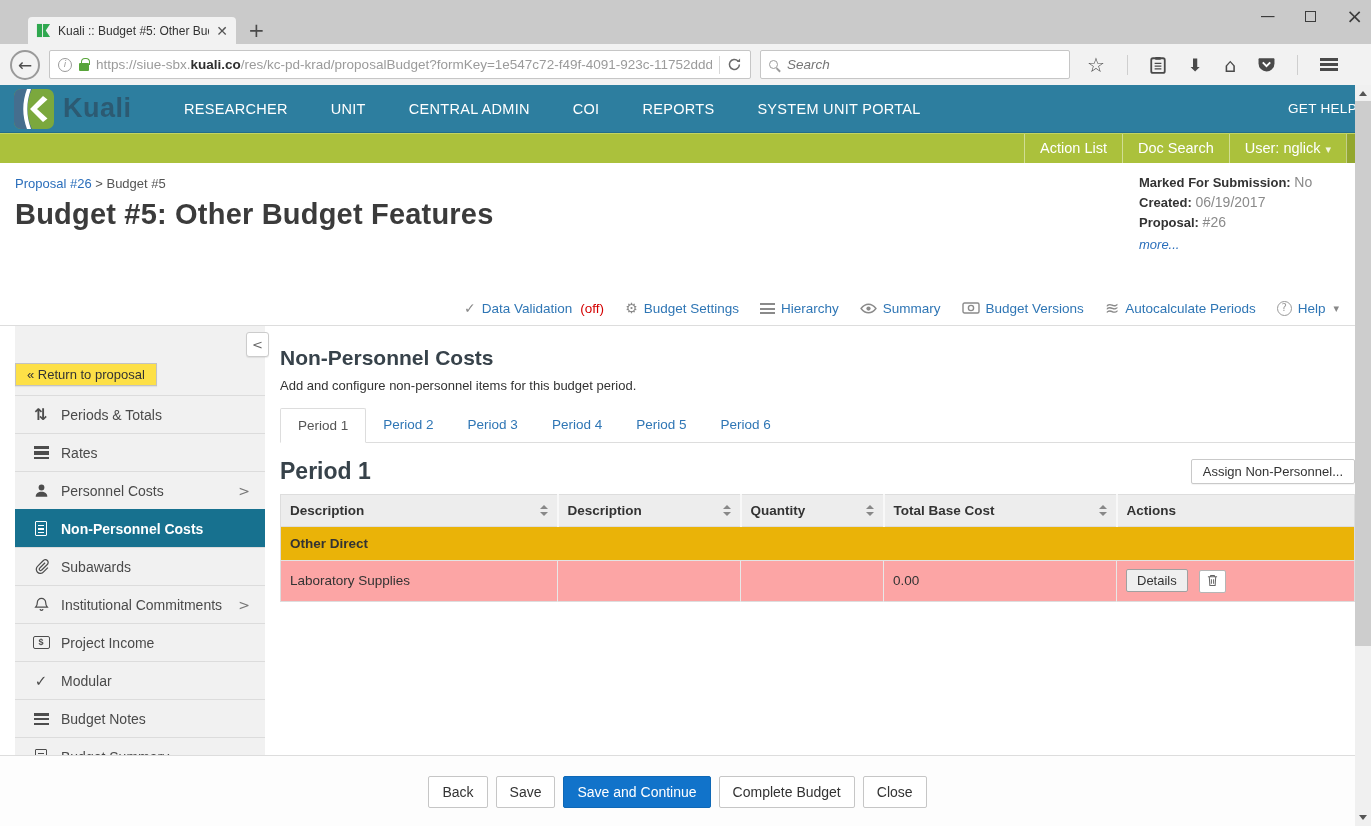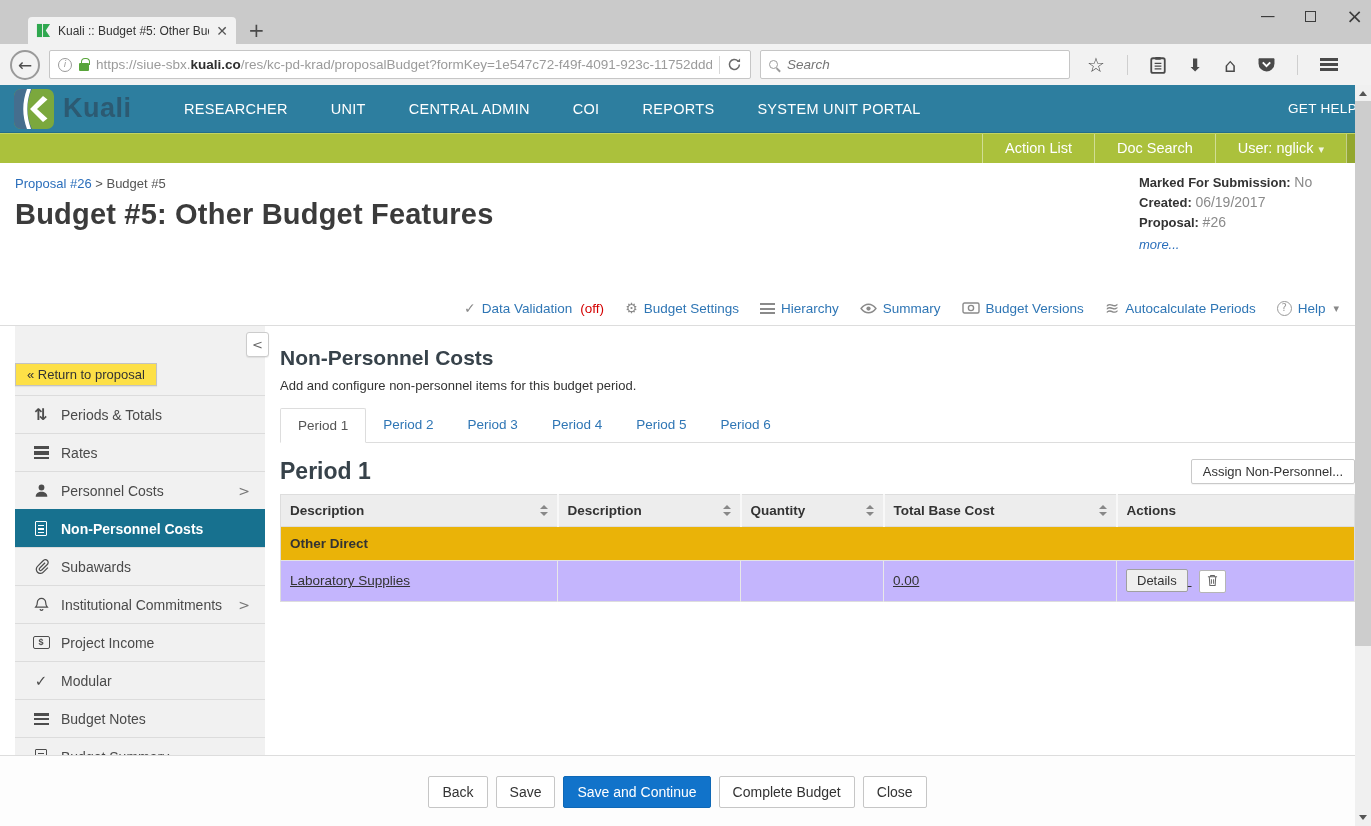--- a/index.html
+++ b/index.html
@@ -50,21 +50,21 @@
   
   .app-header{height:48px;background:#2d7e9f;border-bottom:1px solid #226d8b;display:flex;align-items:center;padding:0 14px;}
   .logo{display:flex;align-items:center;gap:9px;width:158px;}
   .brand{font-size:27px;font-weight:bold;color:#2c5a72;letter-spacing:.5px;}
   .main-nav{display:flex;gap:43px;margin-left:12px;}
   .main-nav a{color:#fff;font-size:14.5px;letter-spacing:.3px;text-decoration:none;}
   .gethelp{margin-left:auto;color:#fff;font-size:13.5px;letter-spacing:.3px;}
 
   
   .portal-bar{height:30px;background:#abc13c;border-top:1px solid #c3d462;display:flex;justify-content:flex-end;}
-  .portal-bar .pitem{color:#fff;font-size:14.5px;line-height:29px;padding:0 22px;border-left:1px solid rgba(255,255,255,.45);}
+  .portal-bar .pitem{color:#fff;font-size:14.5px;line-height:29px;padding:0 15px;border-left:1px solid rgba(255,255,255,.45);}
   .portal-caret{color:rgba(255,255,255,.85);font-size:11px;margin-left:5px;}
   .portal-end{width:25px;background:#93a72f;border-left:1px solid rgba(255,255,255,.45);}
 
   
   .page-head{position:relative;height:137px;padding:13px 0 0 15px;}
   .breadcrumb{font-size:13px;color:#555;}
   .breadcrumb a{color:#2a6ebb;text-decoration:none;}
   .page-title{font-size:29px;font-weight:bold;color:#3b3b3b;margin:7px 0 0 0;letter-spacing:.2px;}
   .page-meta{position:absolute;right:32px;top:11px;width:200px;font-size:13px;}
   .meta-row{margin-bottom:4px;}
@@ -121,21 +121,21 @@
   .assign-btn{padding:4px 11px;background:#fff;border:1px solid #c9c9c9;border-radius:2px;
     font-size:13px;color:#333;box-shadow:0 1px 1px rgba(0,0,0,.05);}
   table.costs{width:100%;border-collapse:collapse;margin-top:9px;border:1px solid #ddd;font-size:13.5px;}
   .costs th{background:#ededed;text-align:left;padding:8px 9px;color:#333;border-left:2px solid #f8f8f8;}
   .costs th:first-child{border-left:none;}
   .th-inner{display:flex;align-items:center;justify-content:space-between;}
   .sort{display:inline-flex;flex-direction:column;align-items:center;gap:3px;margin-left:8px;}
   .sort::before{content:"";border-left:4px solid transparent;border-right:4px solid transparent;border-bottom:4px solid #888;}
   .sort::after{content:"";border-left:4px solid transparent;border-right:4px solid transparent;border-top:4px solid #888;}
   .group-row td{padding:9px;font-weight:bold;background:#eab308;border-top:1px solid #ddd;}
-  .data-row td{background:#c4b5fd;padding:8px 9px;border-top:1px solid #e3e3e3;border-left:1px solid #e8e8e8;height:40px;text-decoration:underline;}
+  .data-row td{background:#fca5a5;padding:8px 9px;border-top:1px solid #e3e3e3;border-left:1px solid #e8e8e8;height:40px;}
   .data-row td:first-child{border-left:none;}
   .details-btn{padding:3px 10px;background:#efefef;border:1px solid #a0a0a0;border-radius:2px;font-size:13px;color:#333;}
   .trash-btn{padding:3px 7px 2px 7px;background:#fff;border:1px solid #b5b5b5;border-radius:2px;vertical-align:middle;margin-left:7px;}
 
   
   .footer{position:absolute;left:0;right:16px;bottom:0;height:71px;background:#fdfdfd;
     border-top:1px solid #ddd;display:flex;justify-content:center;align-items:flex-start;gap:8px;padding-top:20px;}
   .fbtn{padding:7px 13px;background:#fff;border:1px solid #c6c6c6;border-radius:2px;font-size:14px;color:#333;}
   .fbtn.primary{background:#1173ca;border-color:#0f68b6;color:#fff;}
 

